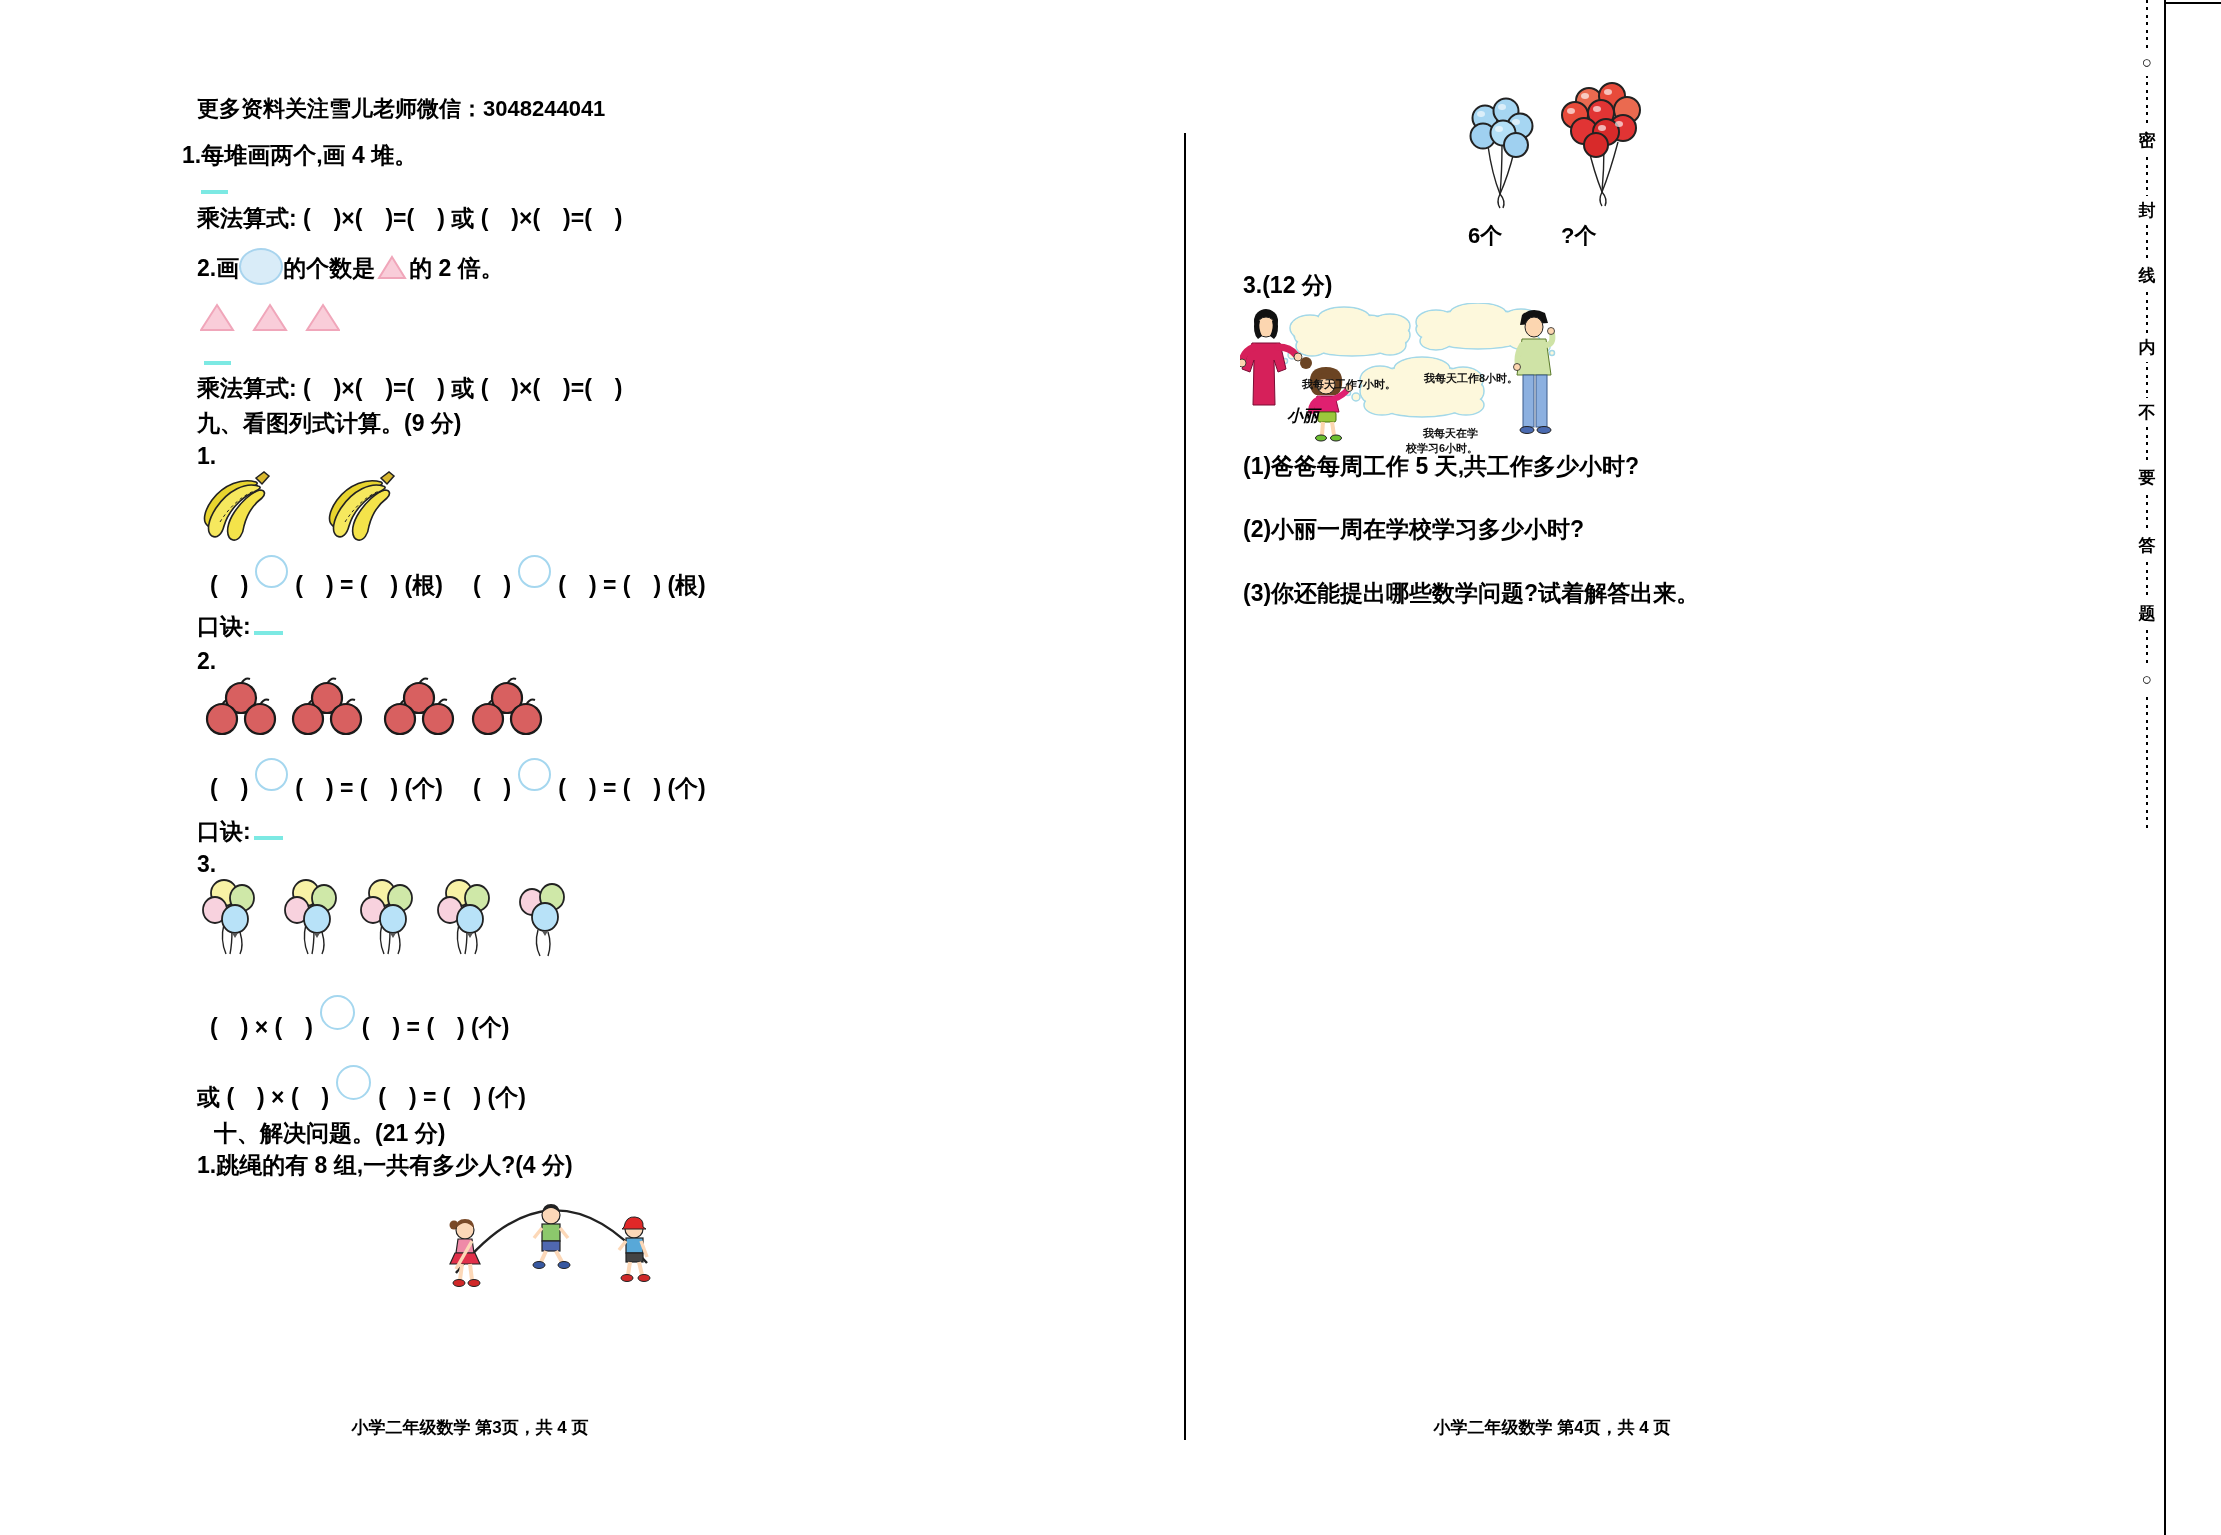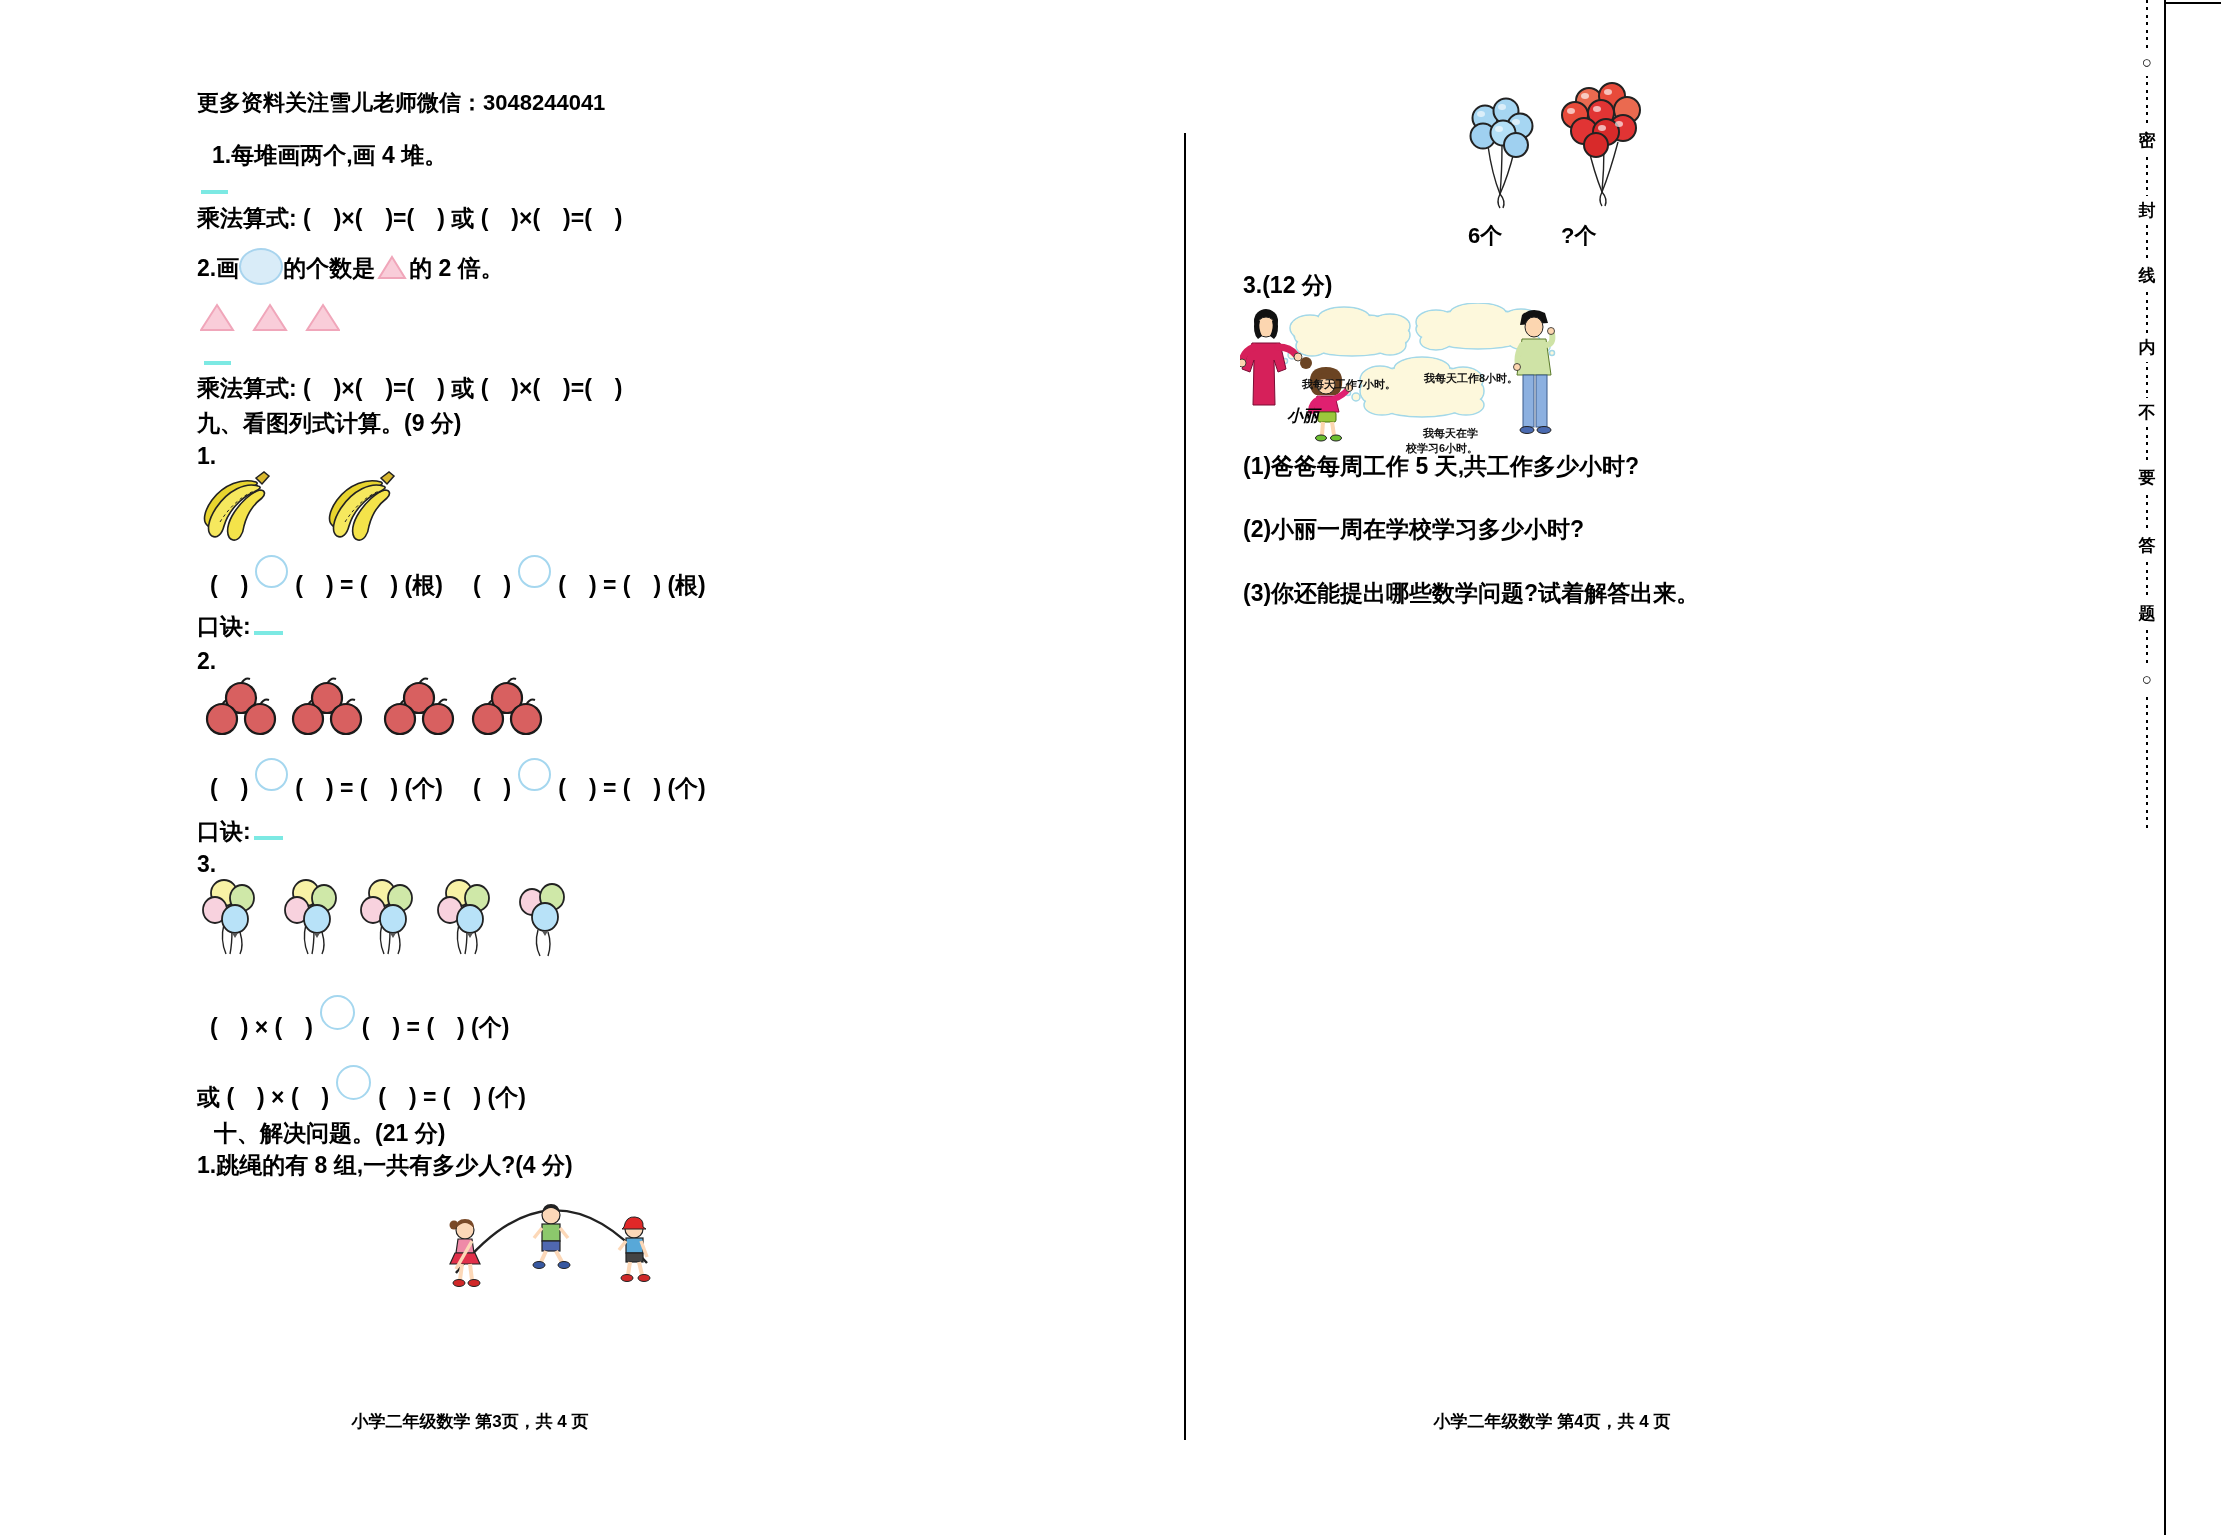--- a/index.html
+++ b/index.html
@@ -1,19 +1,19 @@
 <!DOCTYPE html>
 <html><head>
 <meta charset="utf-8">
 <style>
   html,body{margin:0;padding:0;background:#ffffff;}
   #paper{position:relative;width:2221px;height:1535px;background:#ffffff;overflow:hidden;
          font-family:"Liberation Sans","DejaVu Sans",sans-serif;color:#000;}
   .t{position:absolute;white-space:nowrap;font-weight:600;font-size:23px;line-height:1.2;}
-  .b700{font-weight:700;}
+  .b700{font-weight:700;margin-top:6px;}
   .s22{font-size:22px;}
   .s17{font-size:17px;}
   .s16{font-size:16px;font-style:italic;}
   .s14{font-size:11px;white-space:pre-line;margin-top:48px;}
   .center{transform:translateX(-50%);}
   .cyanbar{position:absolute;width:27px;height:4px;background:#7ce9e3;}
   .koujue-bar{display:inline-block;width:29px;height:4px;background:#7ce9e3;vertical-align:-1px;margin-left:3px;}
   .eqcircle{display:inline-block;width:29px;height:29px;border:2px solid #a5d7ef;border-radius:50%;
             vertical-align:5px;margin:0 7px;background:#fff;}
   .eqgap{display:inline-block;width:30px;}
@@ -30,21 +30,21 @@
   .illu{position:absolute;}
   .bubble-text{position:absolute;font-weight:600;color:#111;}
 </style>
 </head>
 <body>
 
 <div id="paper">
 
   <div class="t b700" style="left:197px;top:90px;font-size:22px">更多资料关注雪儿老师微信：3048244041</div>
 
-  <div class="t" style="left:212px;top:142px">1.每堆画两个,画 4 堆。</div>
+  <div class="t" style="left:182px;top:142px">1.每堆画两个,画 4 堆。</div>
 
   <div class="cyanbar" style="left:201px;top:190px"></div>
 
   <div class="t" style="left:197px;top:205px">乘法算式: (　)×(　)=(　) 或 (　)×(　)=(　)</div>
 
   <div class="t" style="left:197px;top:248px">
     <span>2.画</span><span class="q2circle"></span><span>的个数是</span><svg class="inl-tri" width="30" height="25" viewBox="0 0 30 25">
         <polygon points="15,2 28,23 2,23" fill="#f9cdd9" stroke="#f0a6ba" stroke-width="2"></polygon>
       </svg><span>的 2 倍。</span>
   </div>

